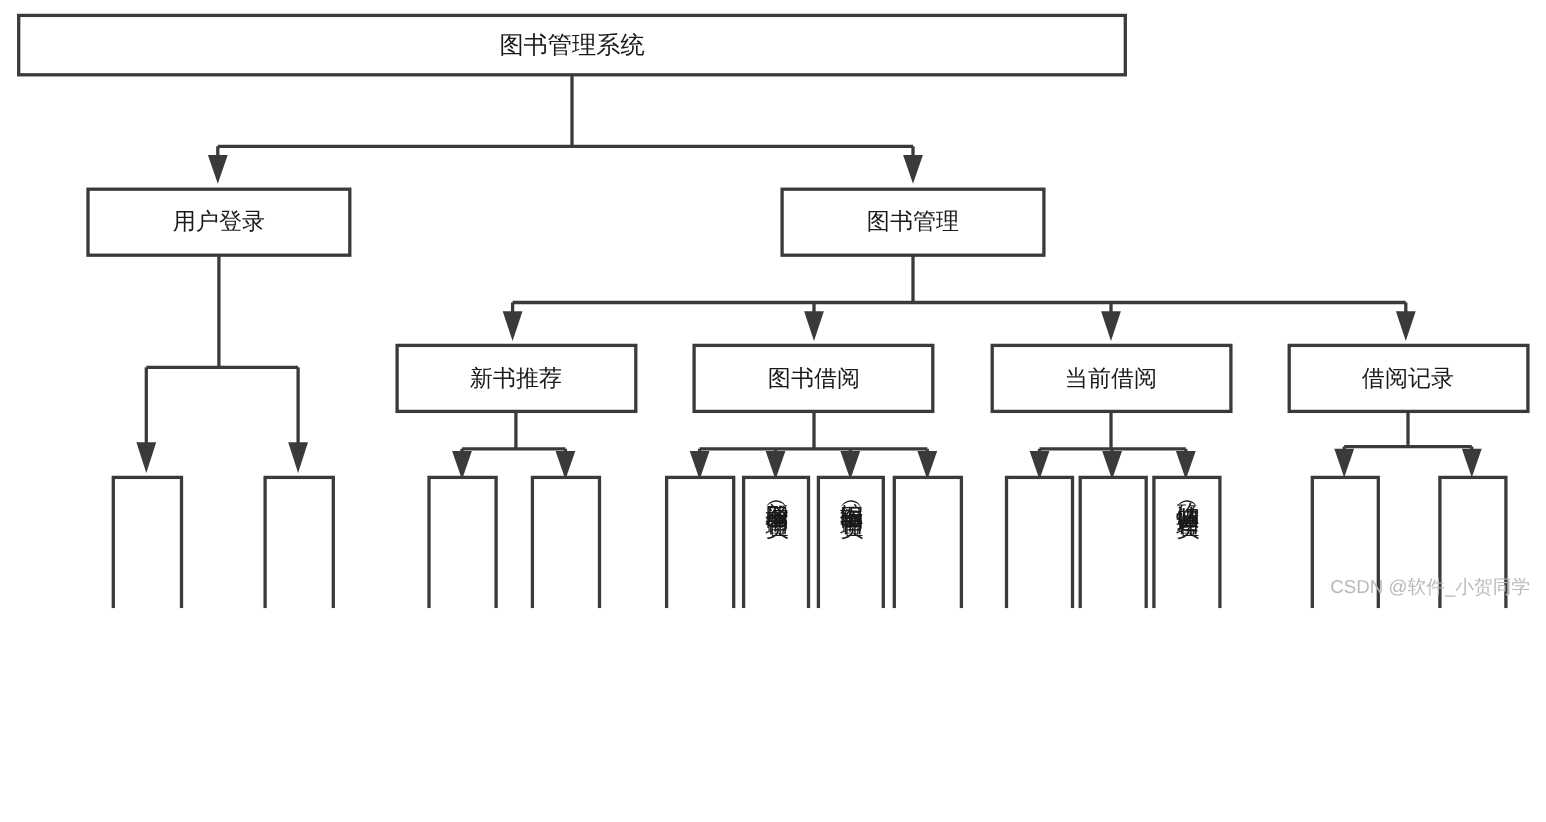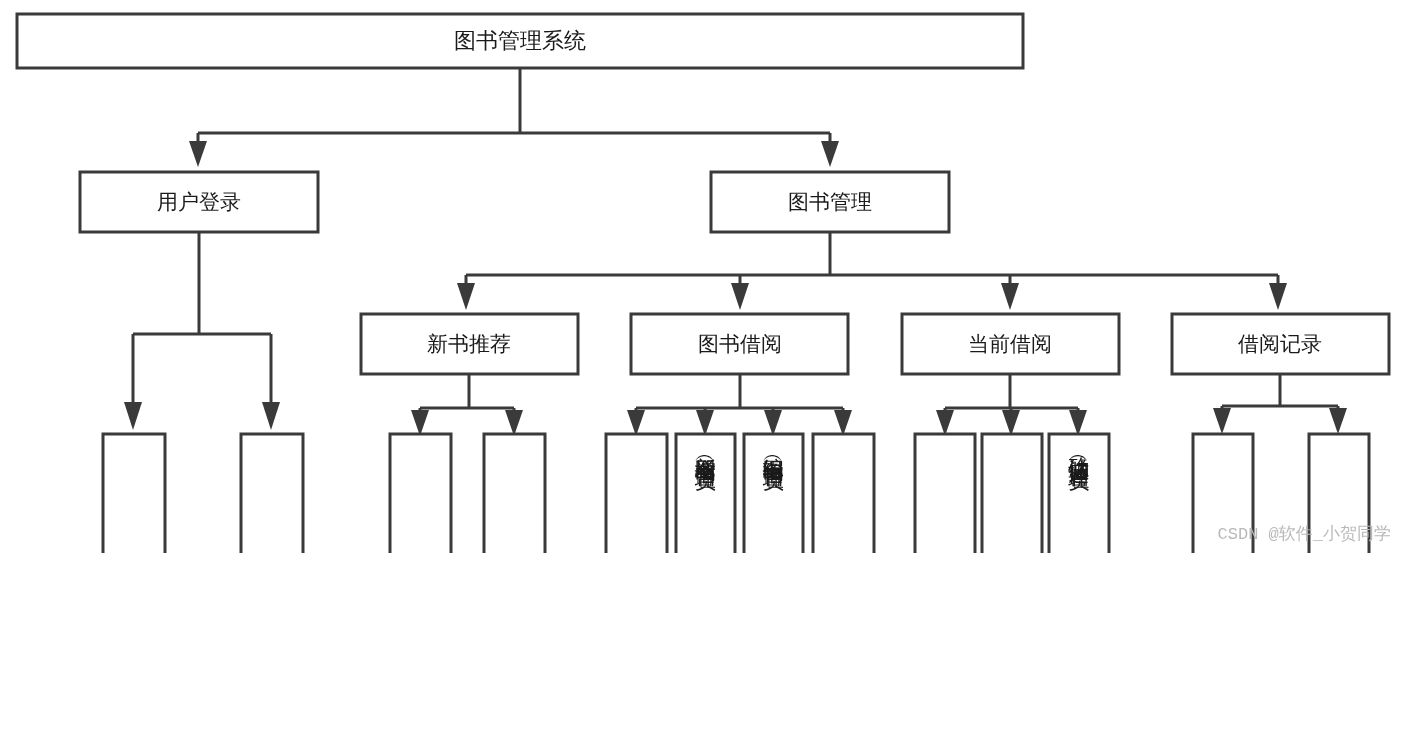--- a/index.html
+++ b/index.html
@@ -64,21 +64,21 @@
     font-size: 21px;
     line-height: 1.22;
     color: #1a1a1a;
     letter-spacing: 2px;
     white-space: nowrap;
   }
   .watermark {
     position: absolute;
     right: 14px;
     bottom: 8px;
-    font-family: Liberation Mono, monospace;
+    font-family: Liberation Sans, sans-serif;
     font-size: 17px;
     color: #b9b9b9;
     white-space: nowrap;
     pointer-events: none;
   }
 </style>
 </head>
 <body>
 
 <div id="diagram-root">

